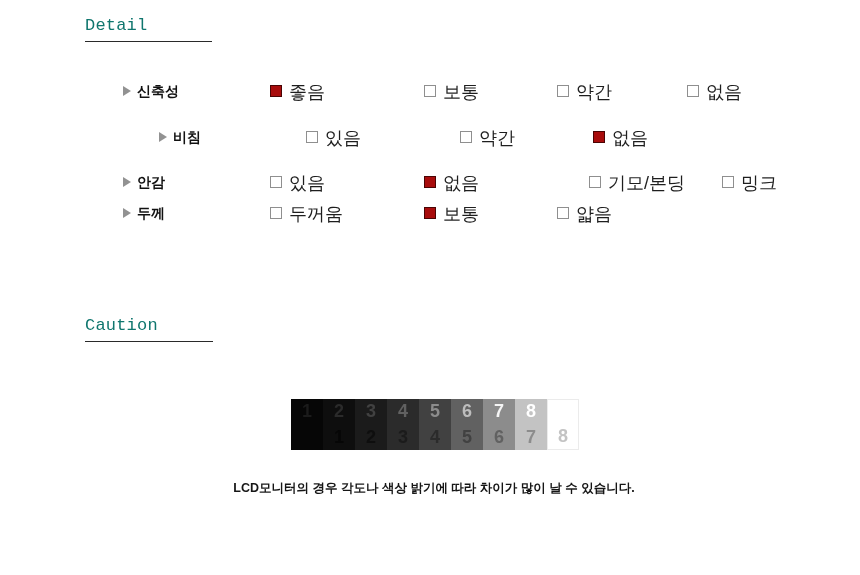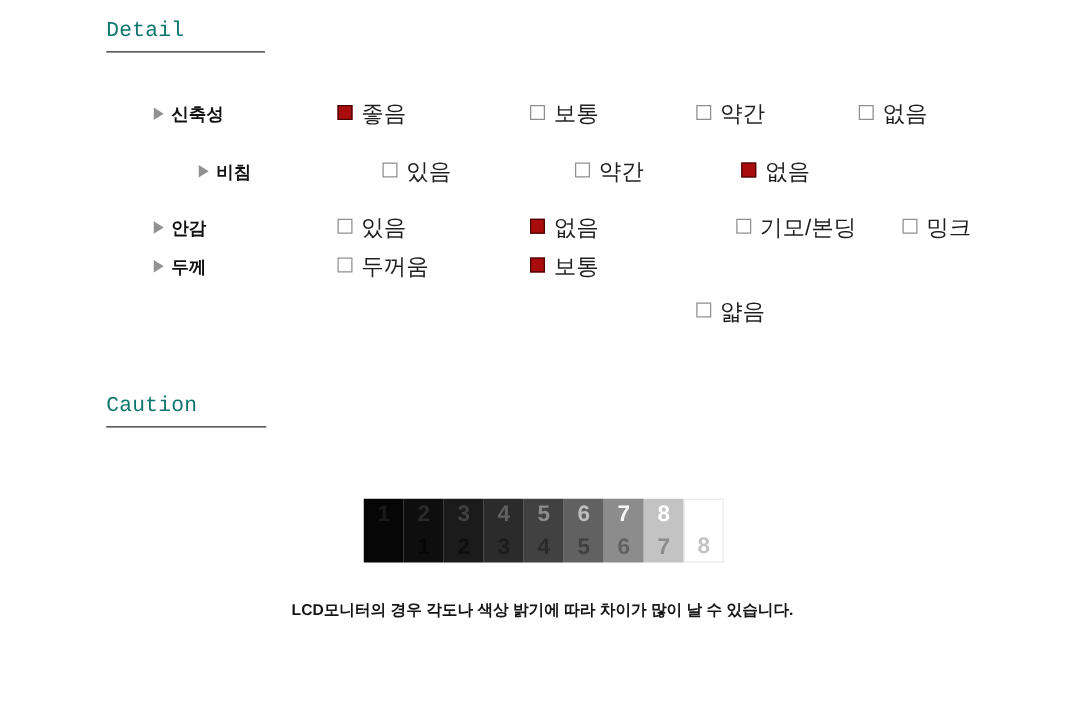--- a/index.html
+++ b/index.html
@@ -88,21 +88,21 @@
         <span class="option" style="left: 270px;"><span class="checkbox"></span><span class="option-label">있음</span></span>
         <span class="option" style="left: 424px;"><span class="checkbox checked"></span><span class="option-label">없음</span></span>
         <span class="option" style="left: 589px;"><span class="checkbox"></span><span class="option-label">기모/본딩</span></span>
         <span class="option" style="left: 722px;"><span class="checkbox"></span><span class="option-label">밍크</span></span>
       </div>
       <div class="detail-row" style="top: 204px;">
         <span class="row-arrow"></span>
         <span class="row-label">두께</span>
         <span class="option" style="left: 270px;"><span class="checkbox"></span><span class="option-label">두꺼움</span></span>
         <span class="option" style="left: 424px;"><span class="checkbox checked"></span><span class="option-label">보통</span></span>
-        <span class="option" style="left: 557px; margin-top: 36px;"><span class="checkbox"></span><span class="option-label">얇음</span></span>
+        <span class="option" style="left: 557px;"><span class="checkbox"></span><span class="option-label">얇음</span></span>
       </div>
     </div>
 
   <div class="heading" id="caution-heading">
     <span>Caution</span>
     <div class="rule"></div>
   </div>
 
   <div id="scale-bar">
       <div class="scale-seg" style="background: rgb(6, 6, 6);">

